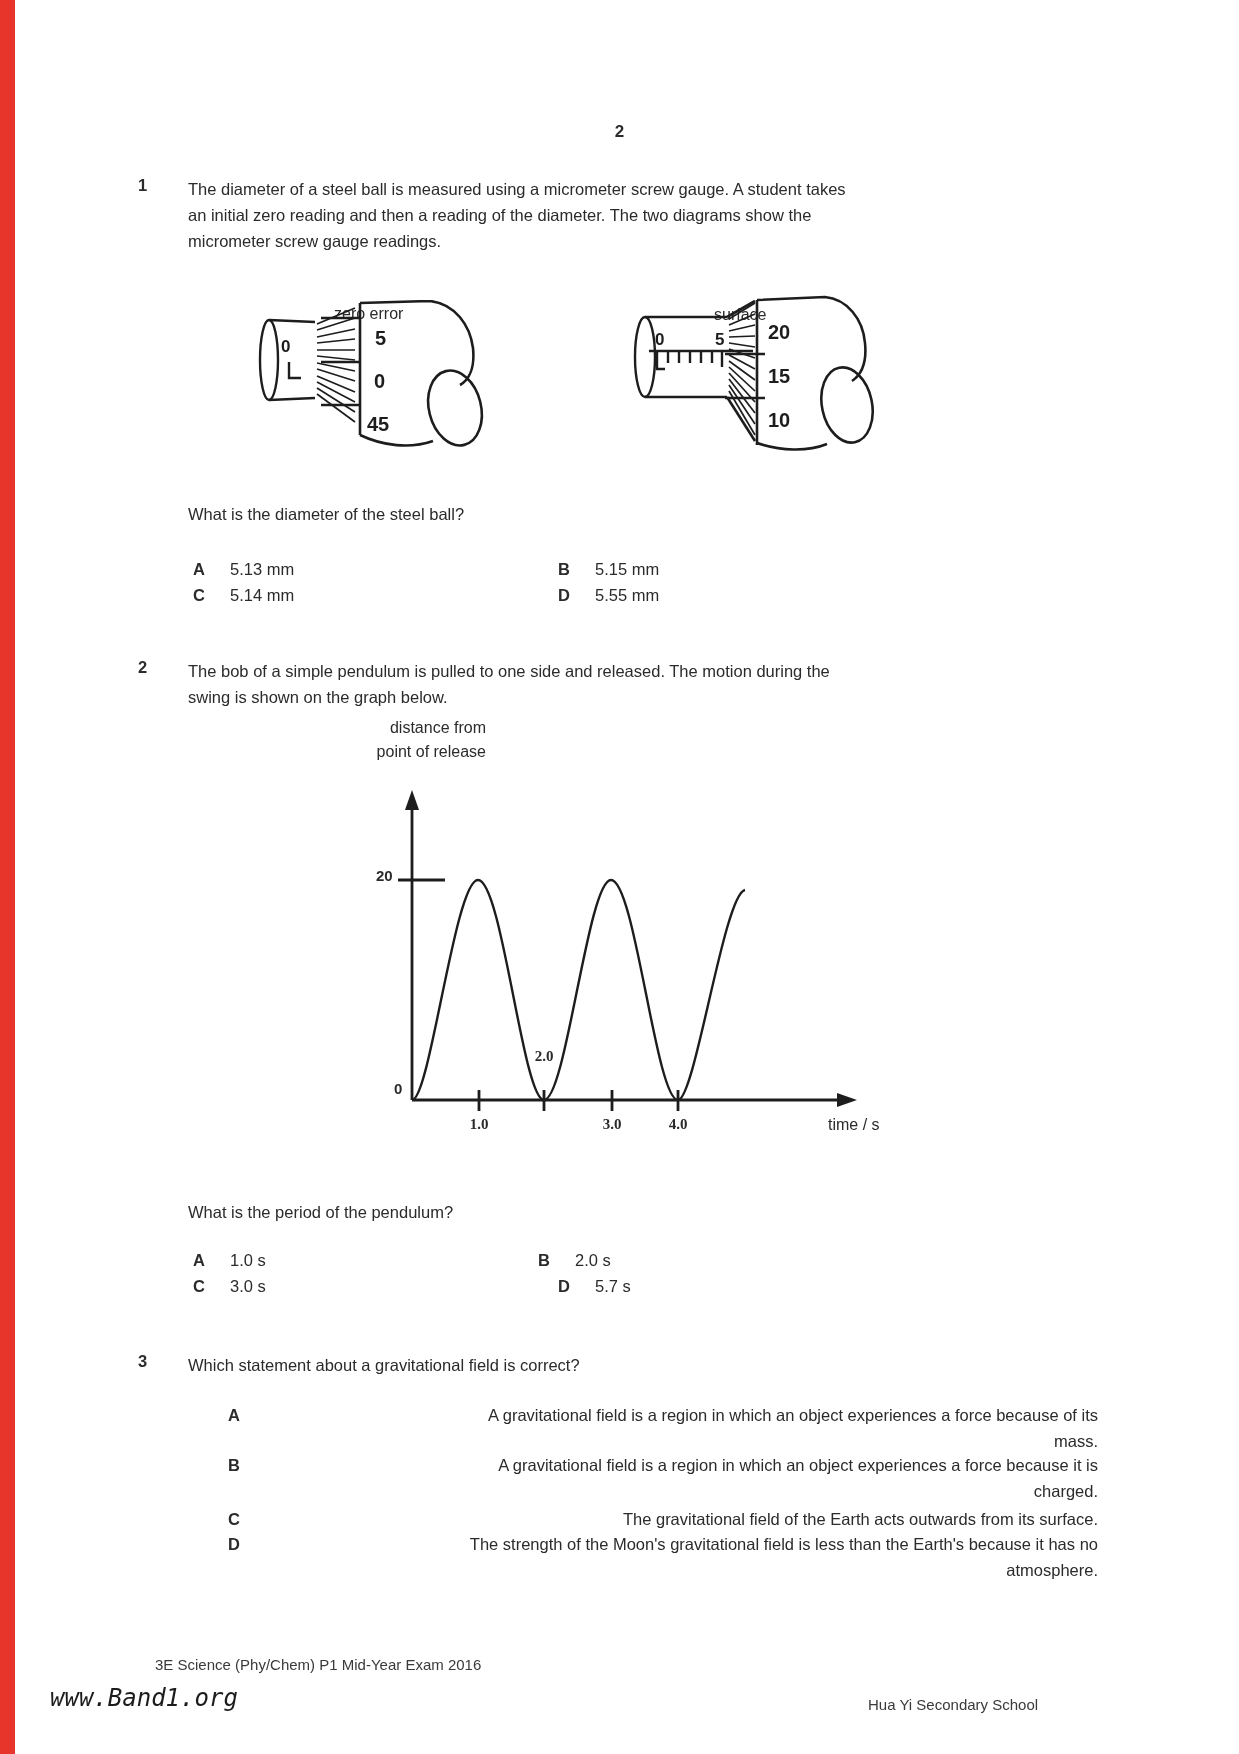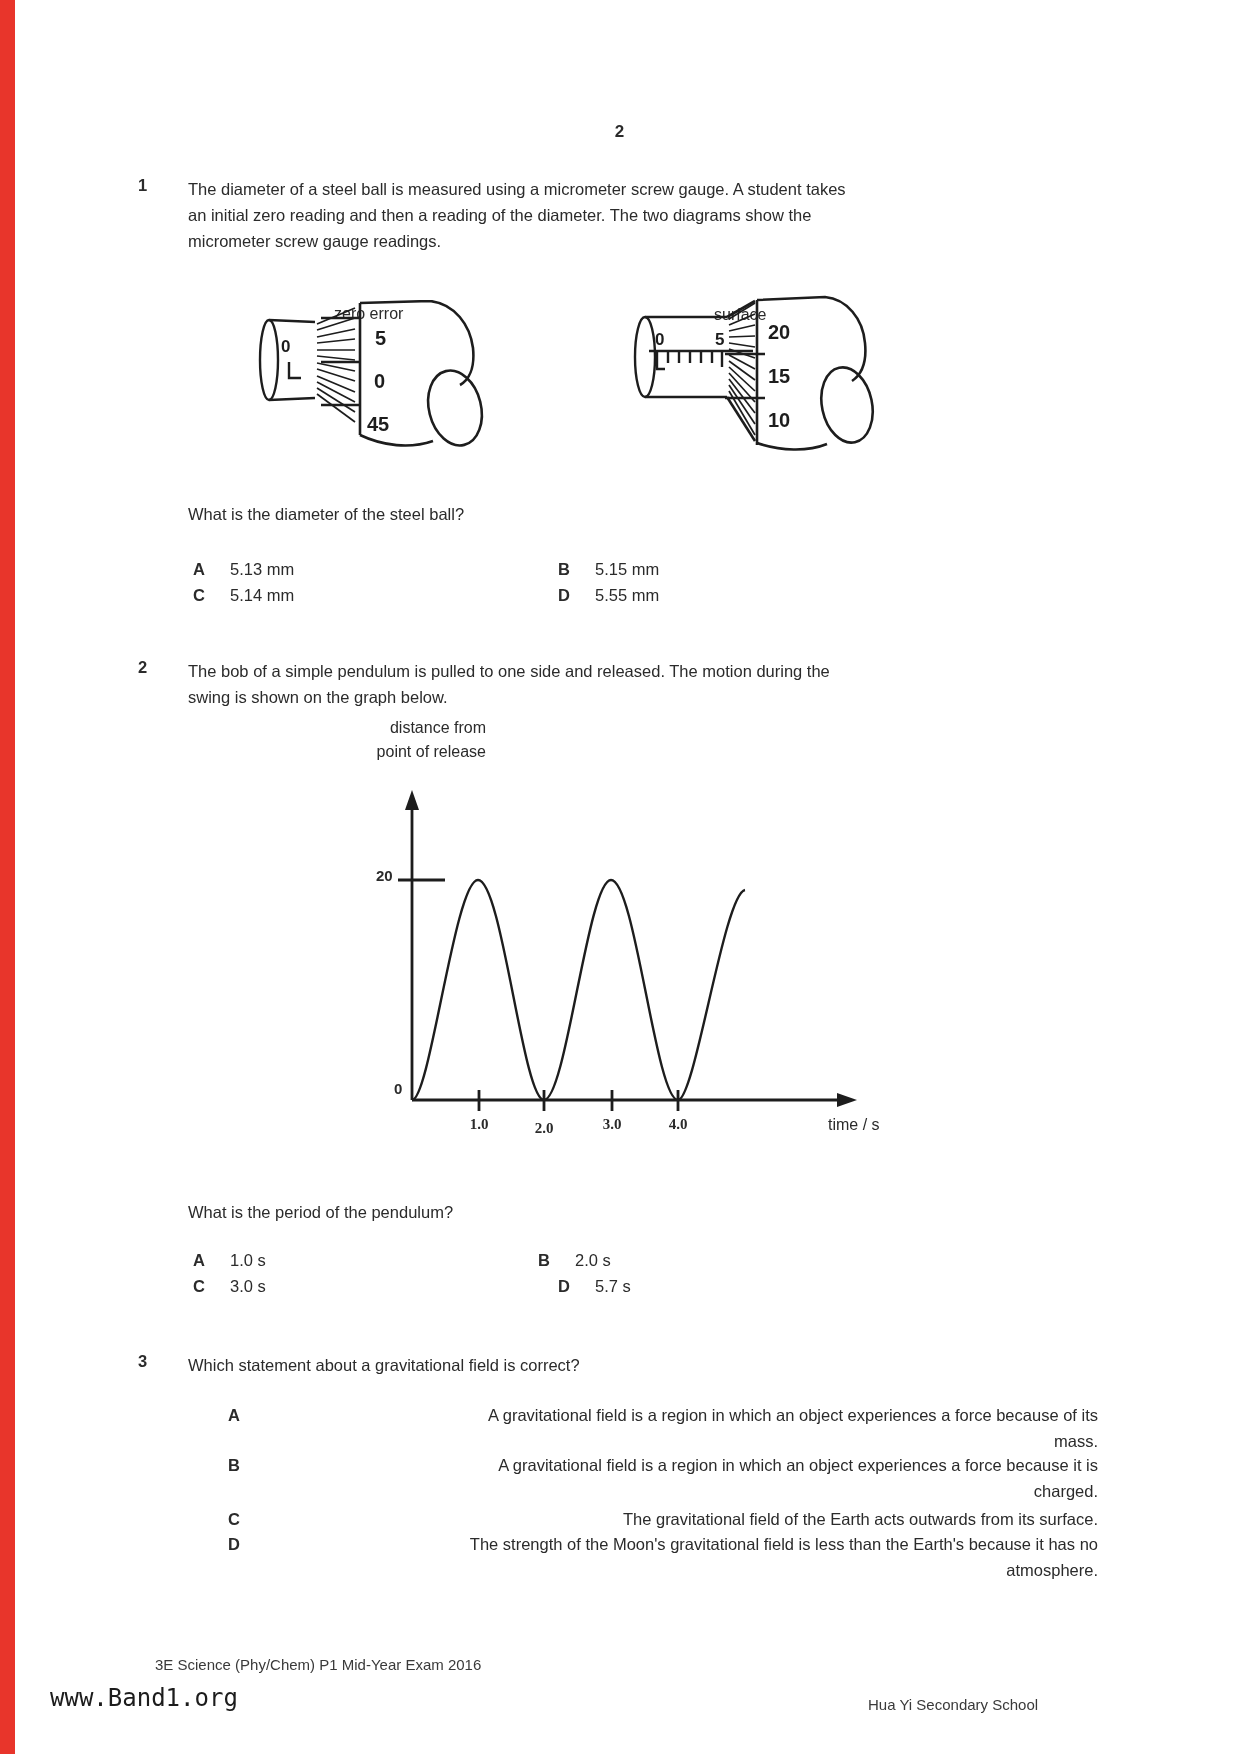--- a/index.html
+++ b/index.html
@@ -16,21 +16,21 @@
   .opt-letter{display:inline-block;min-width:37px;font-weight:bold;}
   .opt3{display:flex;font-size:16.5px;line-height:26px;}
   .opt3 .opt-letter{min-width:40px;}
   .opt3 .opt-body{width:830px;white-space:pre-line;text-align:right;}
   .ylabel{font-size:16px;line-height:24px;text-align:right;white-space:pre-line;}
   .gtick{font-size:15px;font-weight:600;}
   .gxtick{font-size:15px;font-weight:600;font-family:"Liberation Serif",serif;
           width:44px;text-align:center;}
   .gxlabel{font-size:16px;}
   .footer{font-size:15px;color:#3a3a3a;}
-  .watermark{font-family:"DejaVu Sans Mono",monospace;font-size:24px;color:#1c1c1c;}
+  .watermark{font-family:"DejaVu Sans Mono",monospace;font-size:24px;color:#1c1c1c;font-style:italic;}
   svg .ink{stroke:#1d1d1d;fill:none;}
   svg text{fill:#1d1d1d;font-family:"Liberation Sans",sans-serif;font-weight:600;}
 </style>
 </head>
 <body>
 
 <div class="page">
 
   <div class="scan-edge" style="background:#e8352b;"></div>
 
@@ -159,21 +159,21 @@
       <line x1="176" y1="310" x2="176" y2="331"></line>
       <line x1="244" y1="310" x2="244" y2="331"></line>
       <line x1="310" y1="310" x2="310" y2="331"></line>
     </g>
     <path class="ink" stroke-width="2.4" d="M44,320 C62,320 87,100 110,100 C134,100 155,320 176,320 C198,320 220,100 243,100 C267,100 288,320 310,320 C327,320 356,114 377,110"></path>
   </svg>
 
   <div class="abs gtick" style="left:376px;top:867px">20</div>
   <div class="abs gtick" style="left:394px;top:1080px">0</div>
   <div class="abs gxtick" style="left:457px;top:1116px">1.0</div>
-  <div class="abs gxtick" style="left:522px;top:1120px">2.0</div>
+  <div class="abs gxtick" style="left:522px;top:1048px">2.0</div>
   <div class="abs gxtick" style="left:590px;top:1116px">3.0</div>
   <div class="abs gxtick" style="left:656px;top:1116px">4.0</div>
   <div class="abs gxlabel" style="left:828px;top:1116px">time / s</div>
 
   <div class="abs qtext" style="left:188px;top:1199px">What is the period of the pendulum?</div>
 
   <div class="abs optrow" style="left:193px;top:1251px">
     <span class="opt-letter">A</span><span>1.0 s</span>
   </div>
   <div class="abs optrow" style="left:538px;top:1251px">

